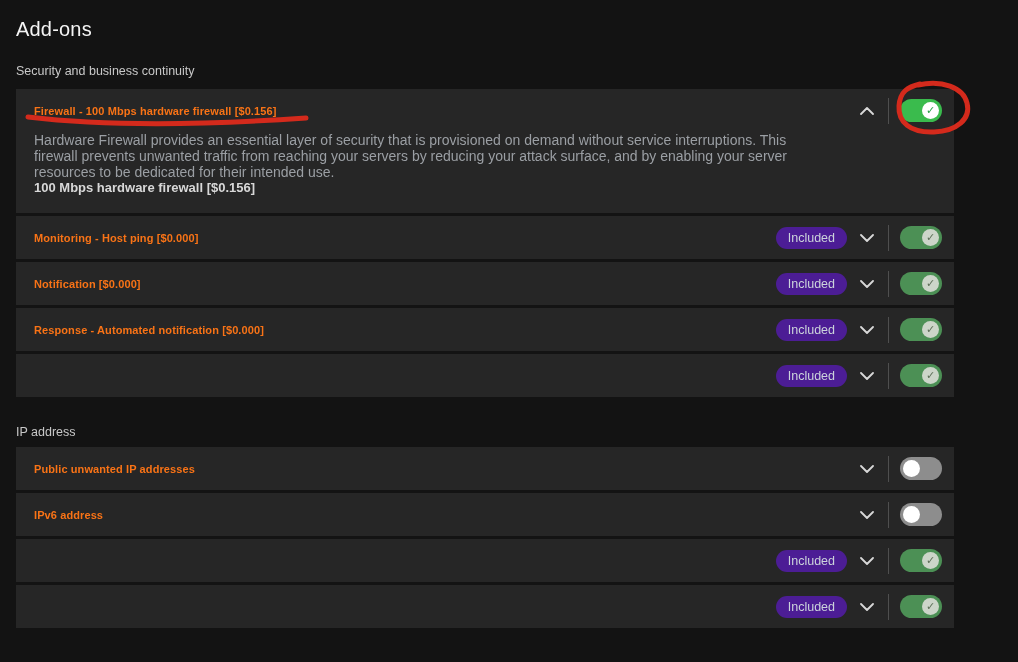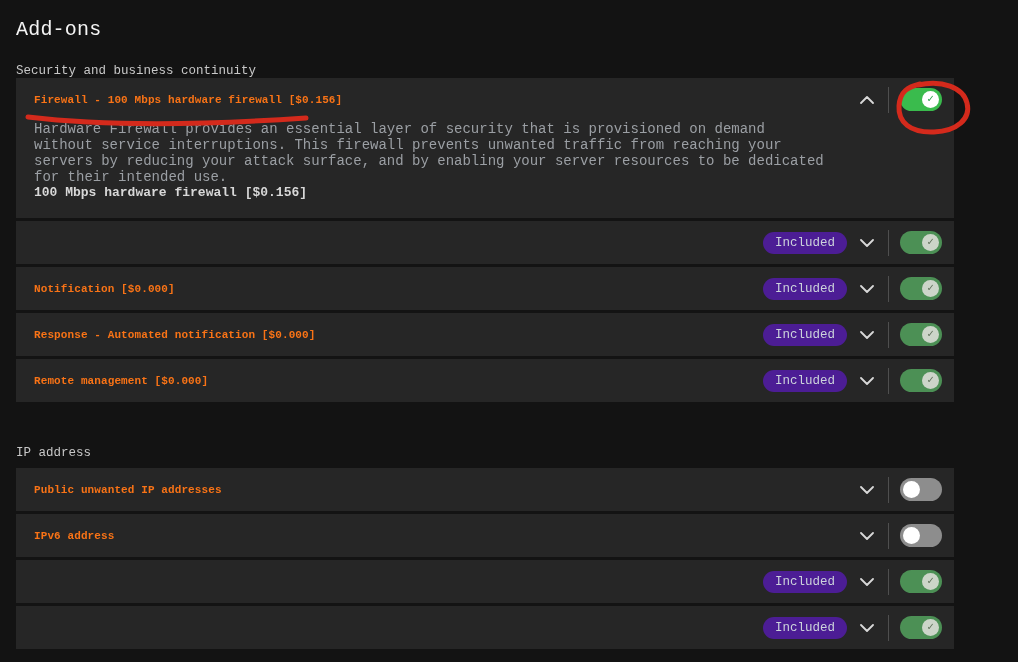--- a/index.html
+++ b/index.html
@@ -4,24 +4,24 @@
 <style>
   * { margin:0; padding:0; box-sizing:border-box; }
   html,body { width:1018px; height:662px; }
   body {
     background:#131313;
     font-family:"Liberation Sans","DejaVu Sans",sans-serif;
     color:#f1f1f1;
     position:relative;
     overflow:hidden;
   }
-  .content { padding:18px 0 0 16px; width:954px;font-family:Liberation Mono, monospace; }
+  .content { padding:18px 0 0 16px; width:954px; }
   .page-title { font-size:20px; font-weight:400; color:#f4f4f4; letter-spacing:.2px; }
-  .section-label { font-size:12.5px; color:#c8c8c8; margin-top:23px; margin-bottom:0; }
-  .section-label.second { margin-top:44px; margin-bottom:8px; }
+  .section-label { font-size:12.5px; color:#c8c8c8; margin-top:23px; margin-bottom:11px; }
+  .section-label.second { margin-top:28px; margin-bottom:8px; }
 
   .addon-row { background:#262626; margin-bottom:3px; }
   .row-header {
     height:43px; display:flex; align-items:center;
     padding:0 12px 0 18px; cursor:pointer;
   }
   .row-title { font-size:11px; font-weight:700; color:#f97316; letter-spacing:.1px; }
   .controls { margin-left:auto; display:flex; align-items:center; }
   .badge {
     background:#4c1d95; color:#ccd3db; font-size:12.5px;
@@ -80,20 +80,21 @@
       </span>
     </div>
     <div class="expanded-body">
       <div class="row-desc">Hardware Firewall provides an essential layer of security that is provisioned on demand without service interruptions. This firewall prevents unwanted traffic from reaching your servers by reducing your attack surface, and by enabling your server resources to be dedicated for their intended use.</div>
       <div class="option-label">100 Mbps hardware firewall [$0.156]</div>
     </div>
   </div>
 
   <div class="addon-row">
     <div class="row-header">
+      <span class="row-title">Monitoring - Host ping [$0.000]</span>
       <span class="controls">
         <span class="badge">Included</span>
         <span class="chevron">
           <svg width="14" height="8" viewBox="0 0 14 8">
               <path d="M1 1 L7 7 L13 1" stroke="#d8d8d8" stroke-width="1.8" fill="none" stroke-linecap="round" stroke-linejoin="round"></path>
             </svg>
         </span>
         <span class="vdivider"></span>
         <span class="toggle on muted">
             <span class="knob">✓</span>
@@ -133,21 +134,20 @@
         <span class="vdivider"></span>
         <span class="toggle on muted">
             <span class="knob">✓</span>
           </span>
       </span>
     </div>
   </div>
 
   <div class="addon-row">
     <div class="row-header">
-      <span class="row-title">Remote management [$0.000]</span>
       <span class="controls">
         <span class="badge">Included</span>
         <span class="chevron">
           <svg width="14" height="8" viewBox="0 0 14 8">
               <path d="M1 1 L7 7 L13 1" stroke="#d8d8d8" stroke-width="1.8" fill="none" stroke-linecap="round" stroke-linejoin="round"></path>
             </svg>
         </span>
         <span class="vdivider"></span>
         <span class="toggle on muted">
             <span class="knob">✓</span>

